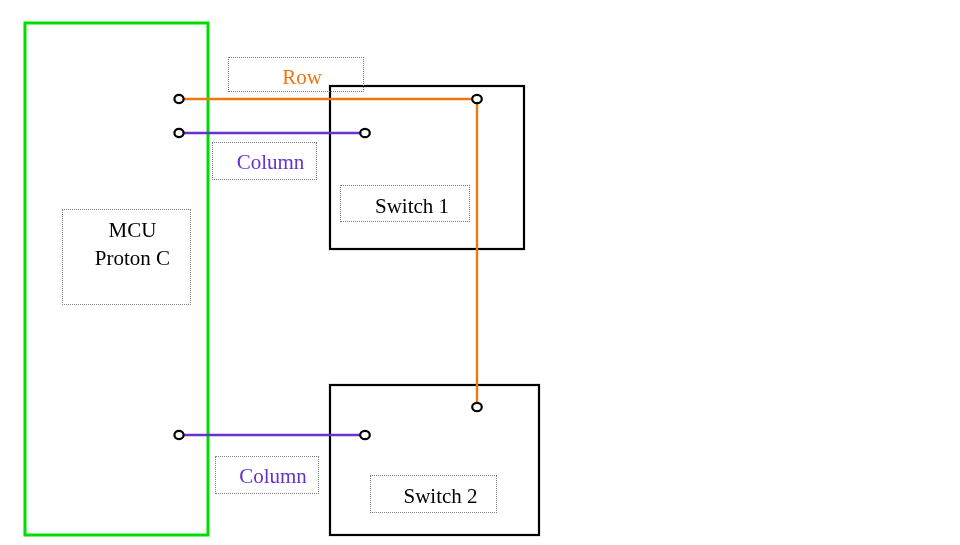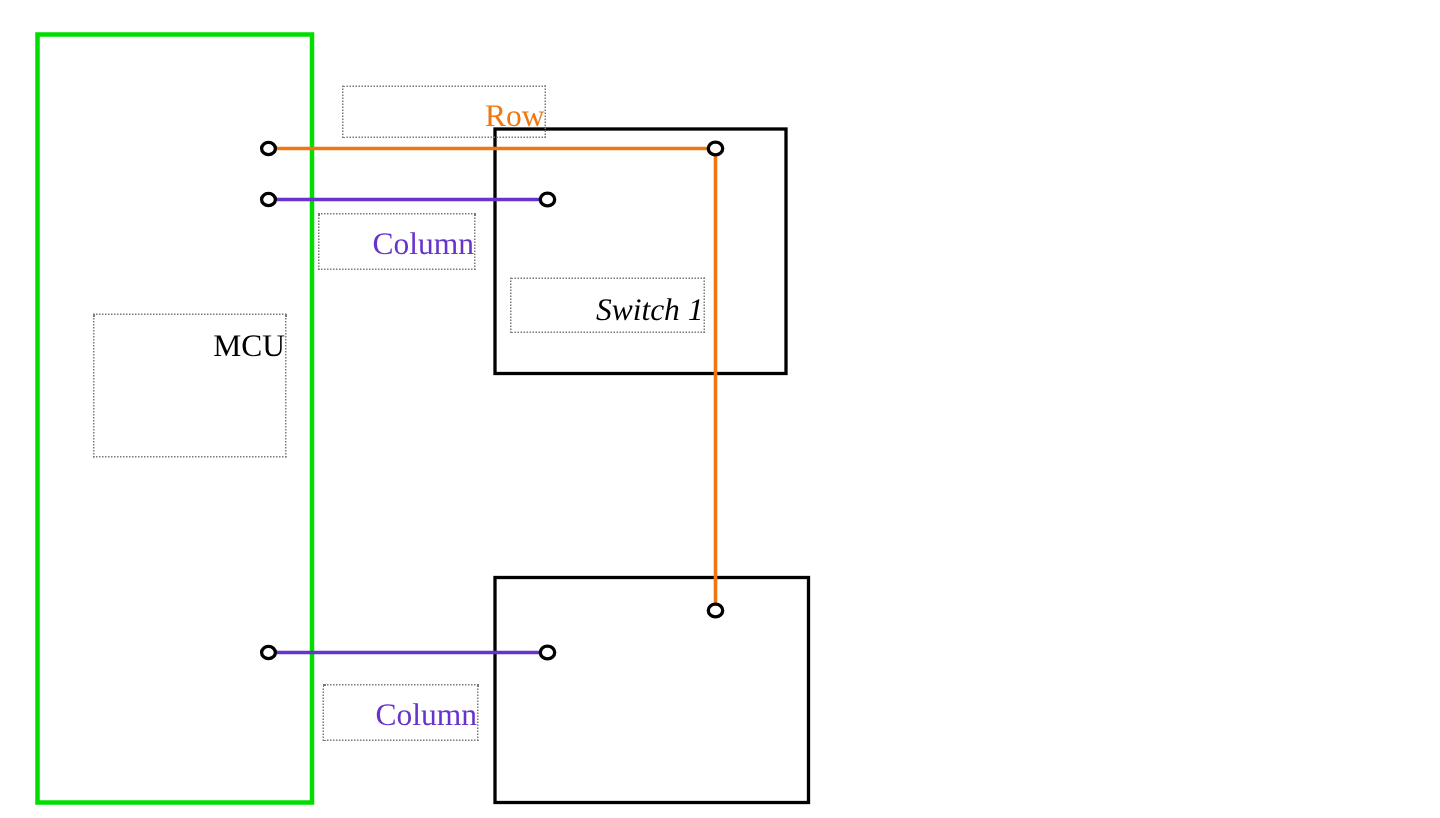--- a/index.html
+++ b/index.html
@@ -25,40 +25,40 @@
     width: 960px;
     height: 545px;
   }
   .label-box {
     position: absolute;
     border: 1px dotted #7a7a7a;
     box-sizing: border-box;
     display: flex;
     flex-direction: column;
     justify-content: flex-start;
-    align-items: flex-end;
+    align-items: center;
     font-family: "Liberation Serif", serif;
     font-size: 21px;
     line-height: 28px;
     color: #000000;
     white-space: pre;
     background: transparent;
   }
   .label-box .txt {
     display: block;
   }
   .label-row {
     color: #ee7711;
   }
   .label-col {
     color: #6633cc;
   }
   .label-pad-a { padding: 6px 0 0 12px; }
   .label-pad-b { padding: 5px 0 0 12px; }
-  .label-pad-c { padding: 6px 0 0 14px; font-style: italic; }
+  .label-pad-c { padding: 6px 0 0 14px; }
 </style>
 </head>
 <body>
 
 <div id="canvas" style="background: rgb(255, 255, 255);">
 
   <svg id="diagram-svg" viewBox="0 0 960 545" xmlns="http://www.w3.org/2000/svg">
 
     <rect id="mcu-rect" x="25" y="23" width="183" height="512" fill="none" stroke="#00dd00" stroke-width="3"></rect>
 
@@ -75,32 +75,36 @@
       <ellipse cx="179" cy="435" rx="4.6" ry="4.1" fill="#ffffff" stroke="#000000" stroke-width="2.2"></ellipse>
       <ellipse cx="477" cy="99" rx="4.8" ry="4.2" fill="#ffffff" stroke="#000000" stroke-width="2.2"></ellipse>
       <ellipse cx="365" cy="133" rx="4.8" ry="4.2" fill="#ffffff" stroke="#000000" stroke-width="2.2"></ellipse>
       <ellipse cx="477" cy="407" rx="4.8" ry="4.2" fill="#ffffff" stroke="#000000" stroke-width="2.2"></ellipse>
       <ellipse cx="365" cy="435" rx="4.8" ry="4.2" fill="#ffffff" stroke="#000000" stroke-width="2.2"></ellipse>
     </g>
   </svg>
 
   <div class="label-box label-pad-a" style="left: 62px; top: 209px; width: 129px; height: 96px; border-color: rgb(122, 122, 122);">
     <span class="txt">MCU</span>
+    <span class="txt">Proton C</span>
   </div>
 
   <div class="label-box label-row label-pad-b" style="left: 228px; top: 57px; width: 136px; height: 35px; color: rgb(238, 119, 17); border-color: rgb(122, 122, 122);">
     <span class="txt">Row</span>
   </div>
 
   <div class="label-box label-col label-pad-b" style="left: 212px; top: 142px; width: 105px; height: 38px; color: rgb(102, 51, 204); border-color: rgb(122, 122, 122);">
     <span class="txt">Column</span>
   </div>
 
   <div class="label-box label-col label-pad-b" style="left: 215px; top: 456px; width: 104px; height: 38px; color: rgb(102, 51, 204); border-color: rgb(122, 122, 122);">
     <span class="txt">Column</span>
   </div>
 
   <div class="label-box label-pad-c" style="left: 340px; top: 185px; width: 130px; height: 37px; border-color: rgb(122, 122, 122);">
     <span class="txt">Switch 1</span>
   </div>
 
+  <div class="label-box label-pad-c" style="left: 370px; top: 475px; width: 127px; height: 38px; border-color: rgb(122, 122, 122);">
+    <span class="txt">Switch 2</span>
+  </div>
 
 </div>
 
 </body></html>

